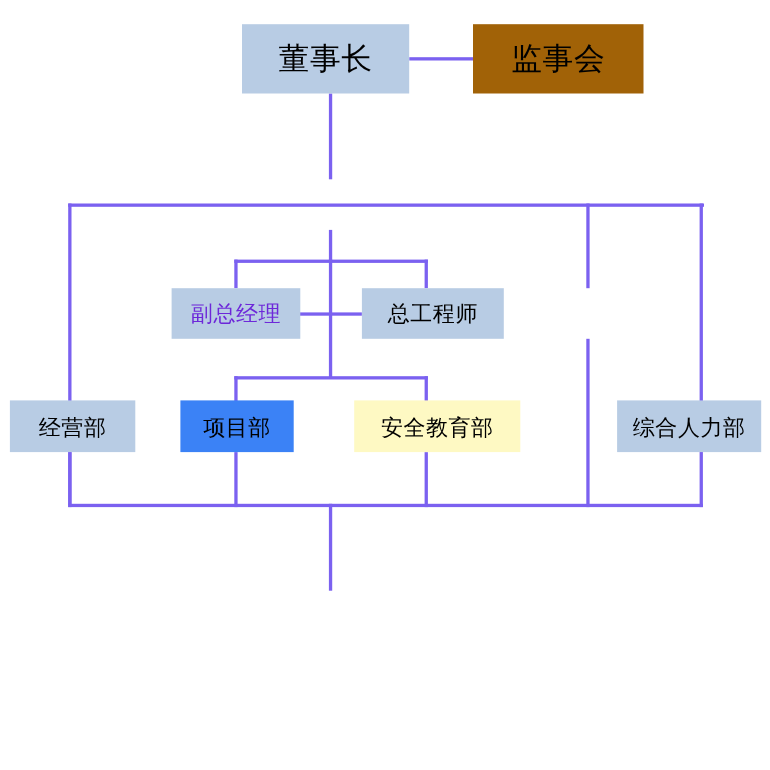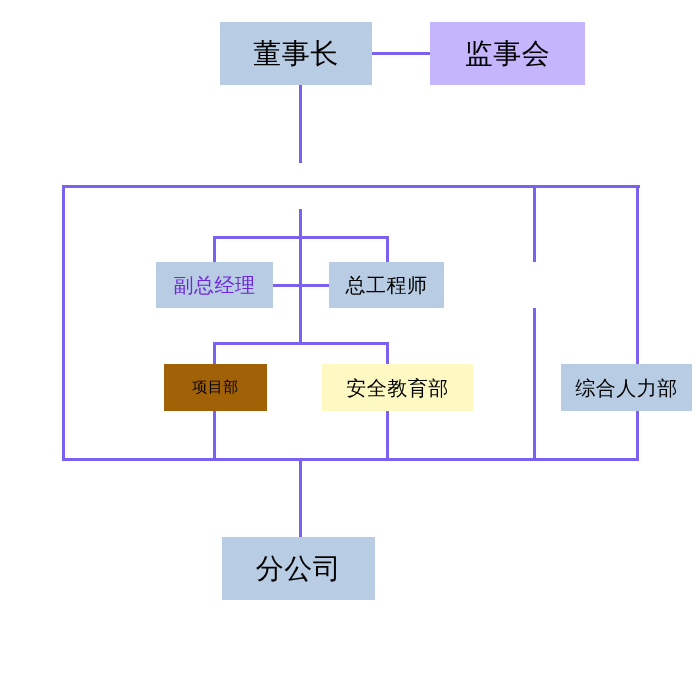--- a/index.html
+++ b/index.html
@@ -65,34 +65,34 @@
     <div class="conn v" style="background: rgb(123, 97, 240); left: 213px; top: 411px; height: 50px;"></div>
     <div class="conn v" style="background: rgb(123, 97, 240); left: 386px; top: 411px; height: 50px;"></div>
     <div class="conn v" style="background: rgb(123, 97, 240); left: 533px; top: 185px; height: 77px;"></div>
     <div class="conn v" style="background: rgb(123, 97, 240); left: 533px; top: 308px; height: 153px;"></div>
     <div class="conn v" style="background: rgb(123, 97, 240); left: 636px; top: 185px; height: 276px;"></div>
     <div class="conn h" style="background: rgb(123, 97, 240); left: 62px; top: 458px; width: 577px;"></div>
     <div class="conn v" style="background: rgb(123, 97, 240); left: 299px; top: 458px; height: 79px;"></div>
     <div class="node-box" style="left: 220px; top: 22px; width: 152px; height: 63px; background: rgb(184, 204, 228); font-size: 28px; color: rgb(0, 0, 0);">
       <span class="node-label">董事长</span>
     </div>
-    <div class="node-box" style="left: 430px; top: 22px; width: 155px; height: 63px; background: #c4b5fd; font-size: 28px; color: rgb(0, 0, 0);">
+    <div class="node-box" style="left: 430px; top: 22px; width: 155px; height: 63px; background: #a16207; font-size: 28px; color: rgb(0, 0, 0);">
       <span class="node-label">监事会</span>
     </div>
     <div class="node-box" style="left: 156px; top: 262px; width: 117px; height: 46px; background: rgb(184, 204, 228); font-size: 20px; color: #6d28d9;">
       <span class="node-label">副总经理</span>
     </div>
-    <div class="node-box" style="left: 329px; top: 262px; width: 115px; height: 46px; background: rgb(184, 204, 228); font-size: 20px; color: rgb(0, 0, 0);">
+    <div class="node-box" style="left: 329px; top: 262px; width: 129px; height: 46px; background: rgb(184, 204, 228); font-size: 20px; color: rgb(0, 0, 0);">
       <span class="node-label">总工程师</span>
     </div>
-    <div class="node-box" style="left: 164px; top: 364px; width: 103px; height: 47px; background: #a16207; font-size: 15px; color: rgb(0, 0, 0);">
+    <div class="node-box" style="left: 9px; top: 364px; width: 114px; height: 47px; background: rgb(184, 204, 228); font-size: 20px; color: rgb(0, 0, 0);">
+      <span class="node-label">经营部</span>
+    </div>
+    <div class="node-box" style="left: 164px; top: 364px; width: 103px; height: 47px; background: #3b82f6; font-size: 20px; color: rgb(0, 0, 0);">
       <span class="node-label">项目部</span>
     </div>
     <div class="node-box" style="left: 322px; top: 364px; width: 151px; height: 47px; background: #fef9c3; font-size: 20px; color: rgb(0, 0, 0);">
       <span class="node-label">安全教育部</span>
     </div>
     <div class="node-box" style="left: 561px; top: 364px; width: 131px; height: 47px; background: rgb(184, 204, 228); font-size: 20px; color: rgb(0, 0, 0);">
       <span class="node-label">综合人力部</span>
     </div>
-    <div class="node-box" style="left: 222px; top: 537px; width: 153px; height: 63px; background: rgb(184, 204, 228); font-size: 28px; color: rgb(0, 0, 0);">
-      <span class="node-label">分公司</span>
-    </div>
   </div>
 
 </body></html>

